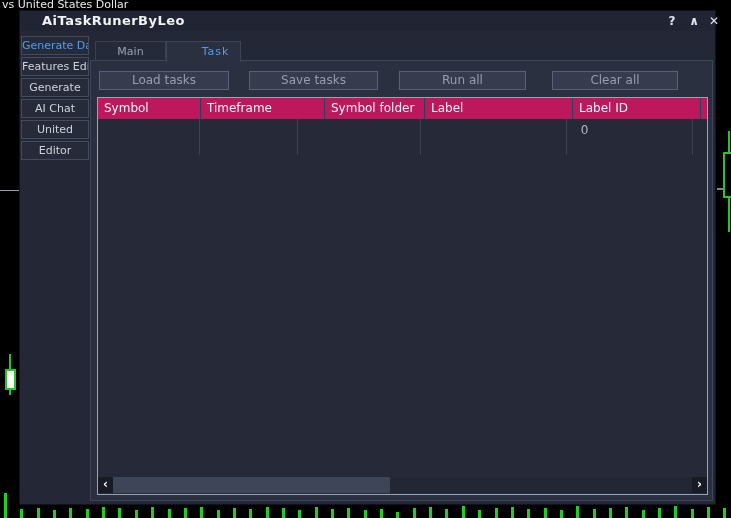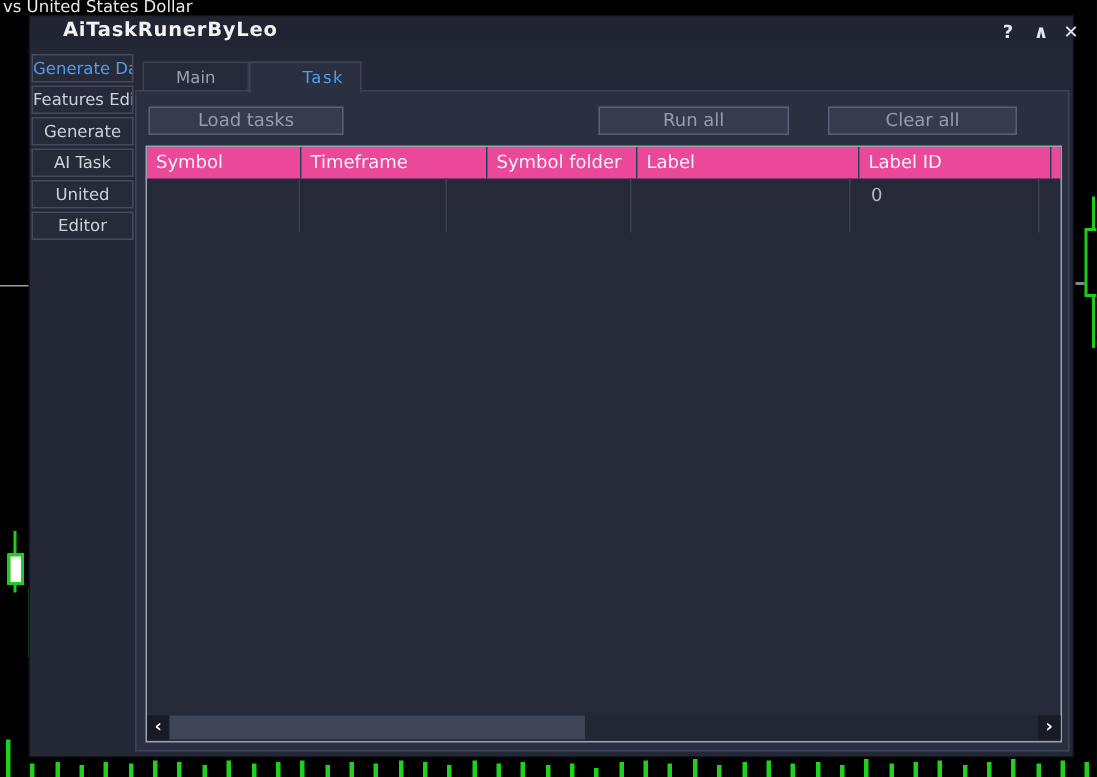--- a/index.html
+++ b/index.html
@@ -49,21 +49,21 @@
   .tool-btn { position:absolute; top:10px; height:19px; line-height:17px; background:#363c4e;
               border:1px solid #59617a; color:#969db0; font-size:12px; text-align:center; }
   .btn-load  { left:8px;   width:130px; }
   .btn-save  { left:158px; width:129px; }
   .btn-run   { left:308px; width:127px; }
   .btn-clear { left:461px; width:126px; }
 
   
   .tree { position:absolute; left:6px; top:36px; width:611px; height:398px;
           background:#252938; border:1px solid #9aa4b2; }
-  .tree-header { position:absolute; left:0; top:0; width:609px; height:21px; background:#ec4899; display:flex; }
+  .tree-header { position:absolute; left:0; top:0; width:609px; height:21px; background:#be185d; display:flex; }
   .hcell { height:21px; line-height:21px; padding-left:6px; color:#eef2f5; font-size:12px;
            border-right:1px solid #26435d; white-space:nowrap; overflow:hidden; }
   .tree-row { position:absolute; left:0; top:21px; width:609px; height:36px; display:flex; }
   .rcell { height:36px; border-right:1px solid #3c4254; color:#b4bac4; font-size:12px;
            padding:4px 0 0 14px; white-space:nowrap; overflow:hidden; }
   .c0{width:103px;} .c1{width:100px;} .c2{width:124px;} .c3{width:148px;} .c4{width:128px;}
   .cfill{flex:1; border-right:none;}
 
   
   .hscroll { position:absolute; left:0; bottom:1px; width:609px; height:16px; background:#232633; }
@@ -140,29 +140,30 @@
     <div class="titlebar">
       <span class="title-text">AiTaskRunerByLeo</span>
       <span class="tb-btn tb-help">?</span>
       <span class="tb-btn tb-min">∧</span>
       <span class="tb-btn tb-close">✕</span>
     </div>
 
     <div class="side-item active" style="top:25px">Generate Data</div>
     <div class="side-item" style="top:46px">Features Editor</div>
     <div class="side-item" style="top:67px">Generate</div>
-    <div class="side-item" style="top:88px">AI Task</div>
+    <div class="side-item" style="top:88px">AI Chat</div>
     <div class="side-item" style="top:109px">United</div>
     <div class="side-item" style="top:130px">Editor</div>
 
     <div class="tab tab-main">Main</div>
     <div class="tab tab-task">Task</div>
 
     <div class="pane">
       <div class="tool-btn btn-load">Load tasks</div>
+      <div class="tool-btn btn-save">Save tasks</div>
       <div class="tool-btn btn-clear">Clear all</div>
       <div class="tool-btn btn-run">Run all</div>
 
       <div class="tree">
         <div class="tree-header">
           <div class="hcell c0">Symbol</div>
           <div class="hcell c2">Timeframe</div>
           <div class="hcell c1">Symbol folder</div>
           <div class="hcell c3">Label</div>
           <div class="hcell c4">Label ID</div>

